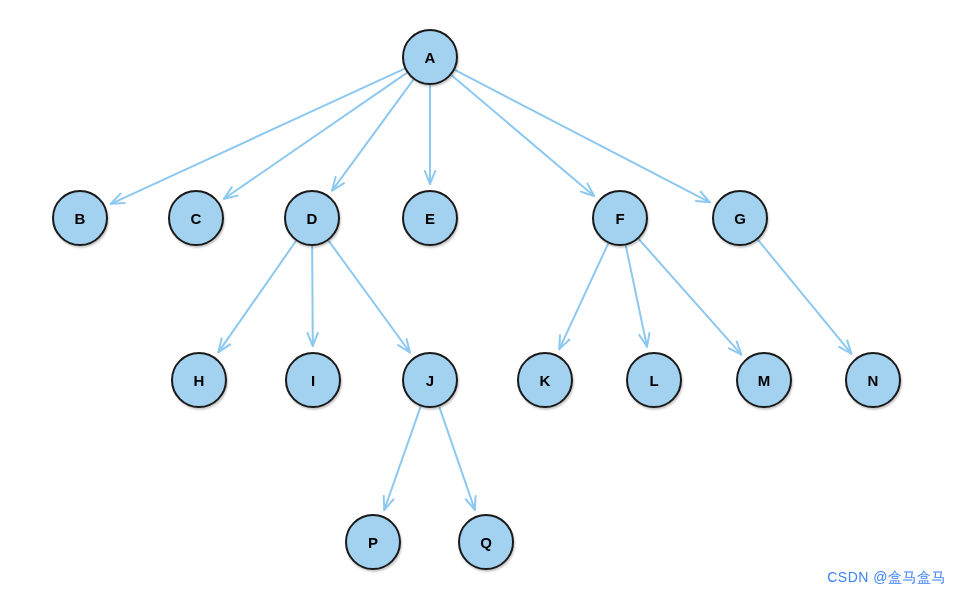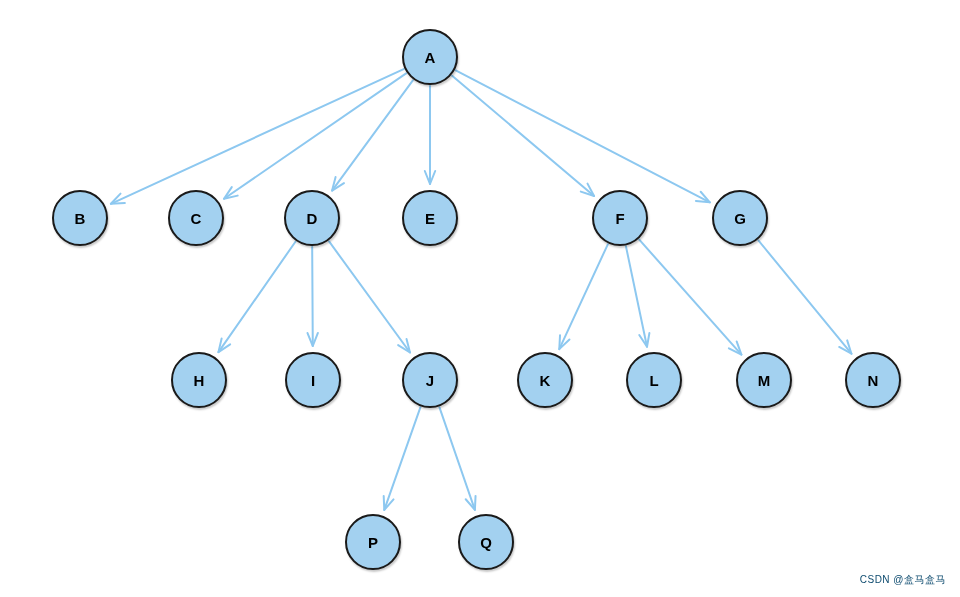--- a/index.html
+++ b/index.html
@@ -49,22 +49,22 @@
     font-size: 15px;
     color: #000000;
     line-height: 1;
     user-select: none;
   }
   #watermark {
     position: absolute;
     right: 14px;
     bottom: 10px;
     font-family: "Liberation Sans", sans-serif;
-    font-size: 10px;
-    color: #0c4a6e;
+    font-size: 14px;
+    color: #3b82f6;
     letter-spacing: 0.5px;
     white-space: nowrap;
   }
 </style>
 </head>
 <body>
 
 <div id="diagram-canvas">
 
   <svg id="edge-layer" viewBox="0 0 960 597" xmlns="http://www.w3.org/2000/svg">

